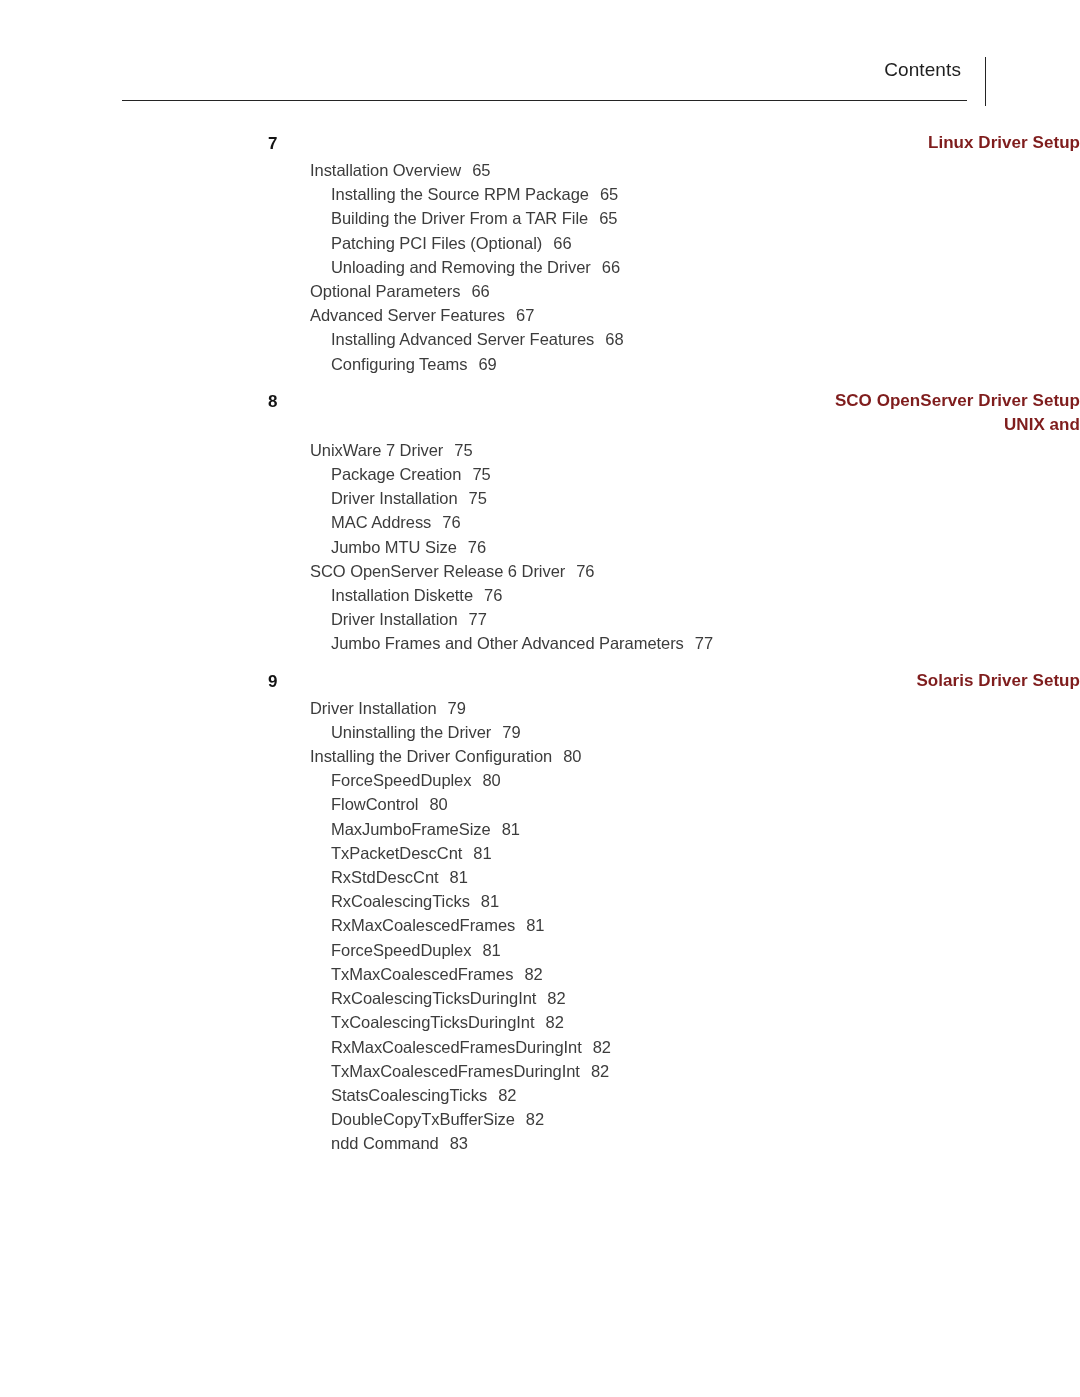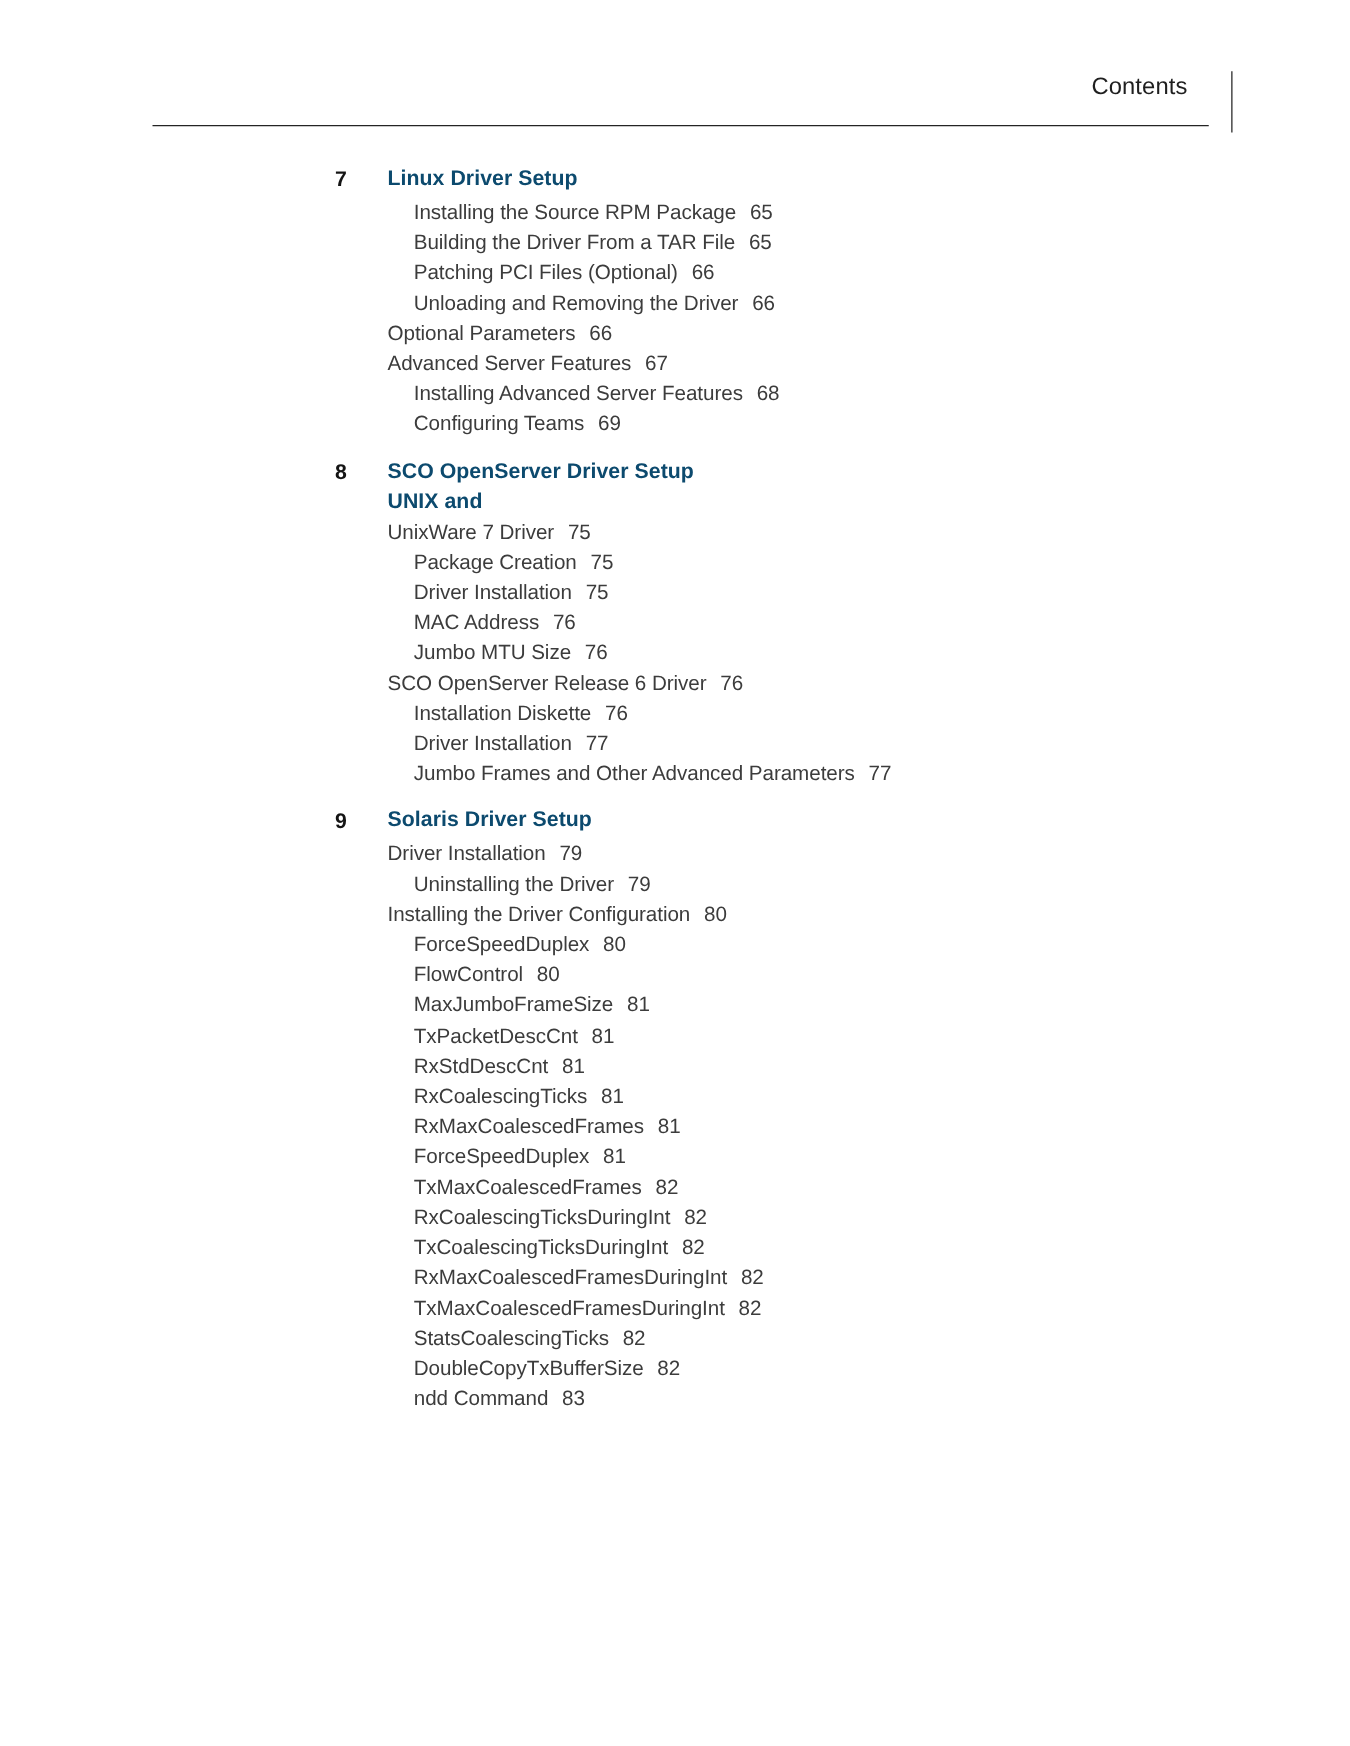--- a/index.html
+++ b/index.html
@@ -19,21 +19,21 @@
   
   #page-header {
     position: absolute;
     left: 122px;
     top: 58px;
     width: 846px;
     height: 44px;
   }
   #header-title {
     position: absolute;
-    right: 18px;
+    right: 7px;
     top: 0;
     font-size: 19px;
     line-height: 24px;
     color: #1f1f1f;
     letter-spacing: .1px;
     white-space: nowrap;
   }
   #header-rule {
     position: absolute;
     left: 122px;
@@ -79,22 +79,23 @@
     font-size: 17px;
     line-height: 26px;
     font-weight: bold;
     color: #141414;
   }
   .chapter-title {
     margin-left: 310px;
     font-size: 17px;
     line-height: 24px;
     font-weight: bold;
-    color: #0c4a6e;
+    color: #7f1d1d;
     letter-spacing: .05px;
+    text-align: right;
   }
   .chapter-title .title-line { display: block; }
 
   .entries { margin-top: 1px; }
 
   .entry {
     font-size: 16.5px;
     line-height: 24.2px;
     color: #3c3c3c;
     white-space: nowrap;
@@ -118,20 +119,21 @@
 
 <div id="toc">
     <div class="chapter first">
       <div class="chapter-head">
         <div class="chapter-number">7</div>
         <div class="chapter-title">
           <span class="title-line">Linux Driver Setup</span>
         </div>
       </div>
       <div class="entries">
+        <div class="entry level1"><span class="entry-text">Installation Overview</span><span class="page-num">65</span></div>
         <div class="entry level2"><span class="entry-text">Installing the Source RPM Package</span><span class="page-num">65</span></div>
         <div class="entry level2"><span class="entry-text">Building the Driver From a TAR File</span><span class="page-num">65</span></div>
         <div class="entry level2"><span class="entry-text">Patching PCI Files (Optional)</span><span class="page-num">66</span></div>
         <div class="entry level2"><span class="entry-text">Unloading and Removing the Driver</span><span class="page-num">66</span></div>
         <div class="entry level1"><span class="entry-text">Optional Parameters</span><span class="page-num">66</span></div>
         <div class="entry level1"><span class="entry-text">Advanced Server Features</span><span class="page-num">67</span></div>
         <div class="entry level2"><span class="entry-text">Installing Advanced Server Features</span><span class="page-num">68</span></div>
         <div class="entry level2"><span class="entry-text">Configuring Teams</span><span class="page-num">69</span></div>
       </div>
     </div>

